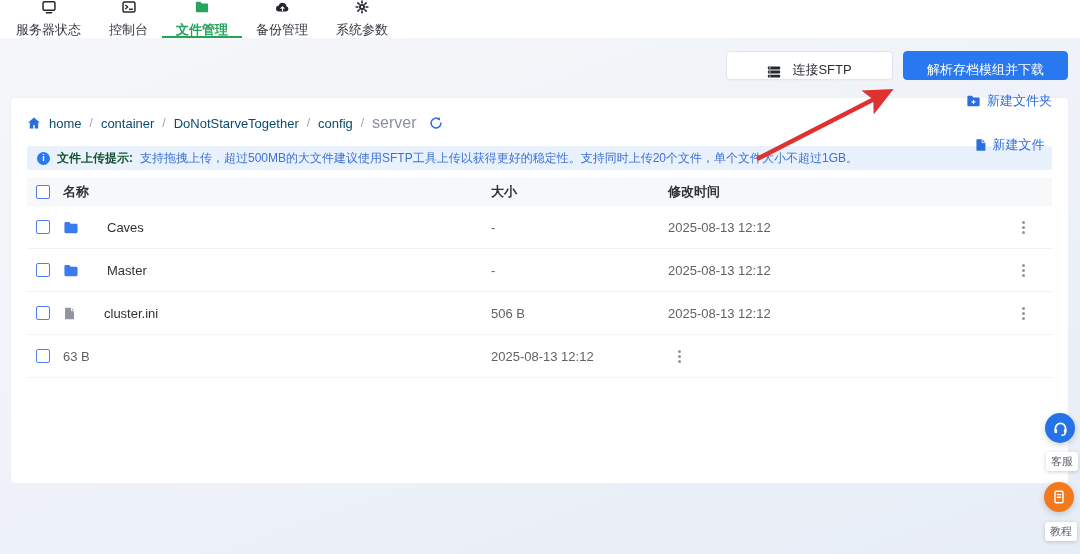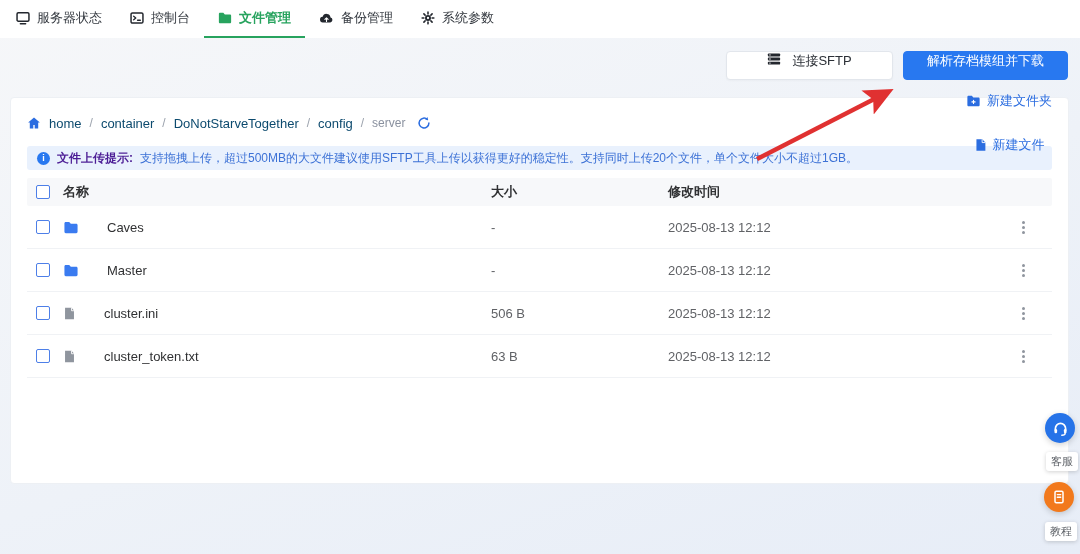--- a/index.html
+++ b/index.html
@@ -5,47 +5,47 @@
   * { margin:0; padding:0; box-sizing:border-box; }
   html,body { width:1080px; height:554px; overflow:hidden; }
   body {
     font-family:"Liberation Sans","DejaVu Sans",sans-serif;
     background:linear-gradient(160deg,#f6f7f9 0%,#eef2f8 55%,#e7edf7 100%);
     position:relative; color:#303133;
   }
 
   
   .topnav { height:38px; background:#fff; display:flex; align-items:stretch; padding-left:2px; }
-  .tab { display:flex; align-items:center; gap:7px; padding:0 14px; font-size:13px; color:#33383f; cursor:pointer; border-bottom:2px solid transparent; }
+  .tab { display:flex; align-items:center; gap:7px; padding:0 14px; font-size:13px; color:#33383f; cursor:pointer; border-bottom:2px solid transparent;flex-direction:column; }
   .tab .ticon { display:flex; align-items:center; color:#23272e; }
   .tab.active { color:#27a35e; border-bottom-color:#27a35e; font-weight:bold; }
   .tab.active .ticon { color:#27a35e; }
 
   
   .actions { position:absolute; top:51px; right:12px; display:flex; gap:10px; }
-  .btn { height:29px; display:flex; align-items:flex-start; justify-content:center; gap:11px; font-size:13px; border-radius:4px; cursor:pointer; }
+  .btn { height:29px; display:flex; align-items:flex-end; justify-content:center; gap:11px; font-size:13px; border-radius:4px; cursor:pointer; }
   .btn-plain { width:167px; background:#fff; border:1px solid #e2e6ec; color:#2b2f36; box-shadow:0 1px 2px rgba(0,0,0,.03); }
   .btn-primary { width:165px; background:#2878f0; border:1px solid #2878f0; color:#fff; }
 
   
   .card { position:absolute; left:10px; right:11px; top:97px; height:387px;
     background:#fff; border:1px solid #edf0f4; border-radius:4px; padding:8px 16px 0; }
 
   .crumb-row { height:34px; display:flex; align-items:center; justify-content:space-between; }
   .crumbs { display:flex; align-items:center; gap:8px; font-size:13px; }
   .crumb-link { color:#0c4a6e; cursor:pointer; }
   .crumb-sep { color:#9aa1ac; font-size:12px; }
-  .crumb-current { color:#8a919f; font-size:12px; }
+  .crumb-current { color:#8a919f; font-size:16px; }
   .refresh { margin-left:4px; display:flex; align-items:center; cursor:pointer; color:#2b6de0; }
   .file-actions { display:flex; align-items:center; gap:26px;flex-direction:column; }
   .link-btn { display:flex; align-items:center; gap:6px; color:#2b6de0; font-size:13px; cursor:pointer; }
 
   .alert { margin-top:6px; height:24px; background:#e9f1fd; border-radius:3px; display:flex; align-items:center; gap:7px; padding:0 10px; font-size:12px; color:#3d72d6; white-space:nowrap; overflow:hidden; }
   .info-ico { width:13px; height:13px; min-width:13px; border-radius:50%; background:#2878f0; color:#fff; font-size:9px; font-weight:bold; display:flex; align-items:center; justify-content:center; font-style:normal; }
-  .alert b { color:#4c1d95; }
+  .alert b { color:#14532d; }
 
   .tablewrap { margin-top:8px; }
   .trow { display:grid; grid-template-columns:36px 428px 177px 1fr 40px; align-items:center; }
   .thead { height:28px; background:#f7f8fa; font-size:13px; font-weight:bold; color:#303133; border-radius:2px; }
   .tbody-row { height:43px; border-bottom:1px solid #f0f2f5; font-size:13px; cursor:pointer; }
   .cell-muted { color:#606266; }
   .namecell { display:flex; align-items:center; gap:28px; color:#303133; }
   .cbx { width:14px; height:14px; border:1px solid #4d7fe8; border-radius:2px; background:#fff; cursor:pointer; margin-left:9px; }
   .kebab { display:flex; flex-direction:column; gap:2px; align-items:center; justify-content:center; width:22px; height:22px; cursor:pointer; }
   .kebab i { width:3px; height:3px; border-radius:50%; background:#8f959e; }
@@ -268,29 +268,20 @@
             <i></i>
             <i></i>
           </div>
         </div>
     </div>
 
     <div class="trow tbody-row">
       <div>
           <div class="cbx"></div>
         </div>
-      <div class="namecell">
-        <span style="display:flex">
-          <svg width="13" height="15" viewBox="0 0 16 16">
-              <path d="M2.5 1h8l3 3.4V15h-11z" fill="#8f959e"></path>
-              <path d="M10.5 1v3.6h3" fill="none" stroke="#fff" stroke-width="1.1"></path>
-            </svg>
-        </span>
-        <span>cluster_token.txt</span>
-      </div>
       <div class="cell-muted">63 B</div>
       <div class="cell-muted">2025-08-13 12:12</div>
       <div>
           <div class="kebab">
             <i></i>
             <i></i>
             <i></i>
           </div>
         </div>
     </div>

